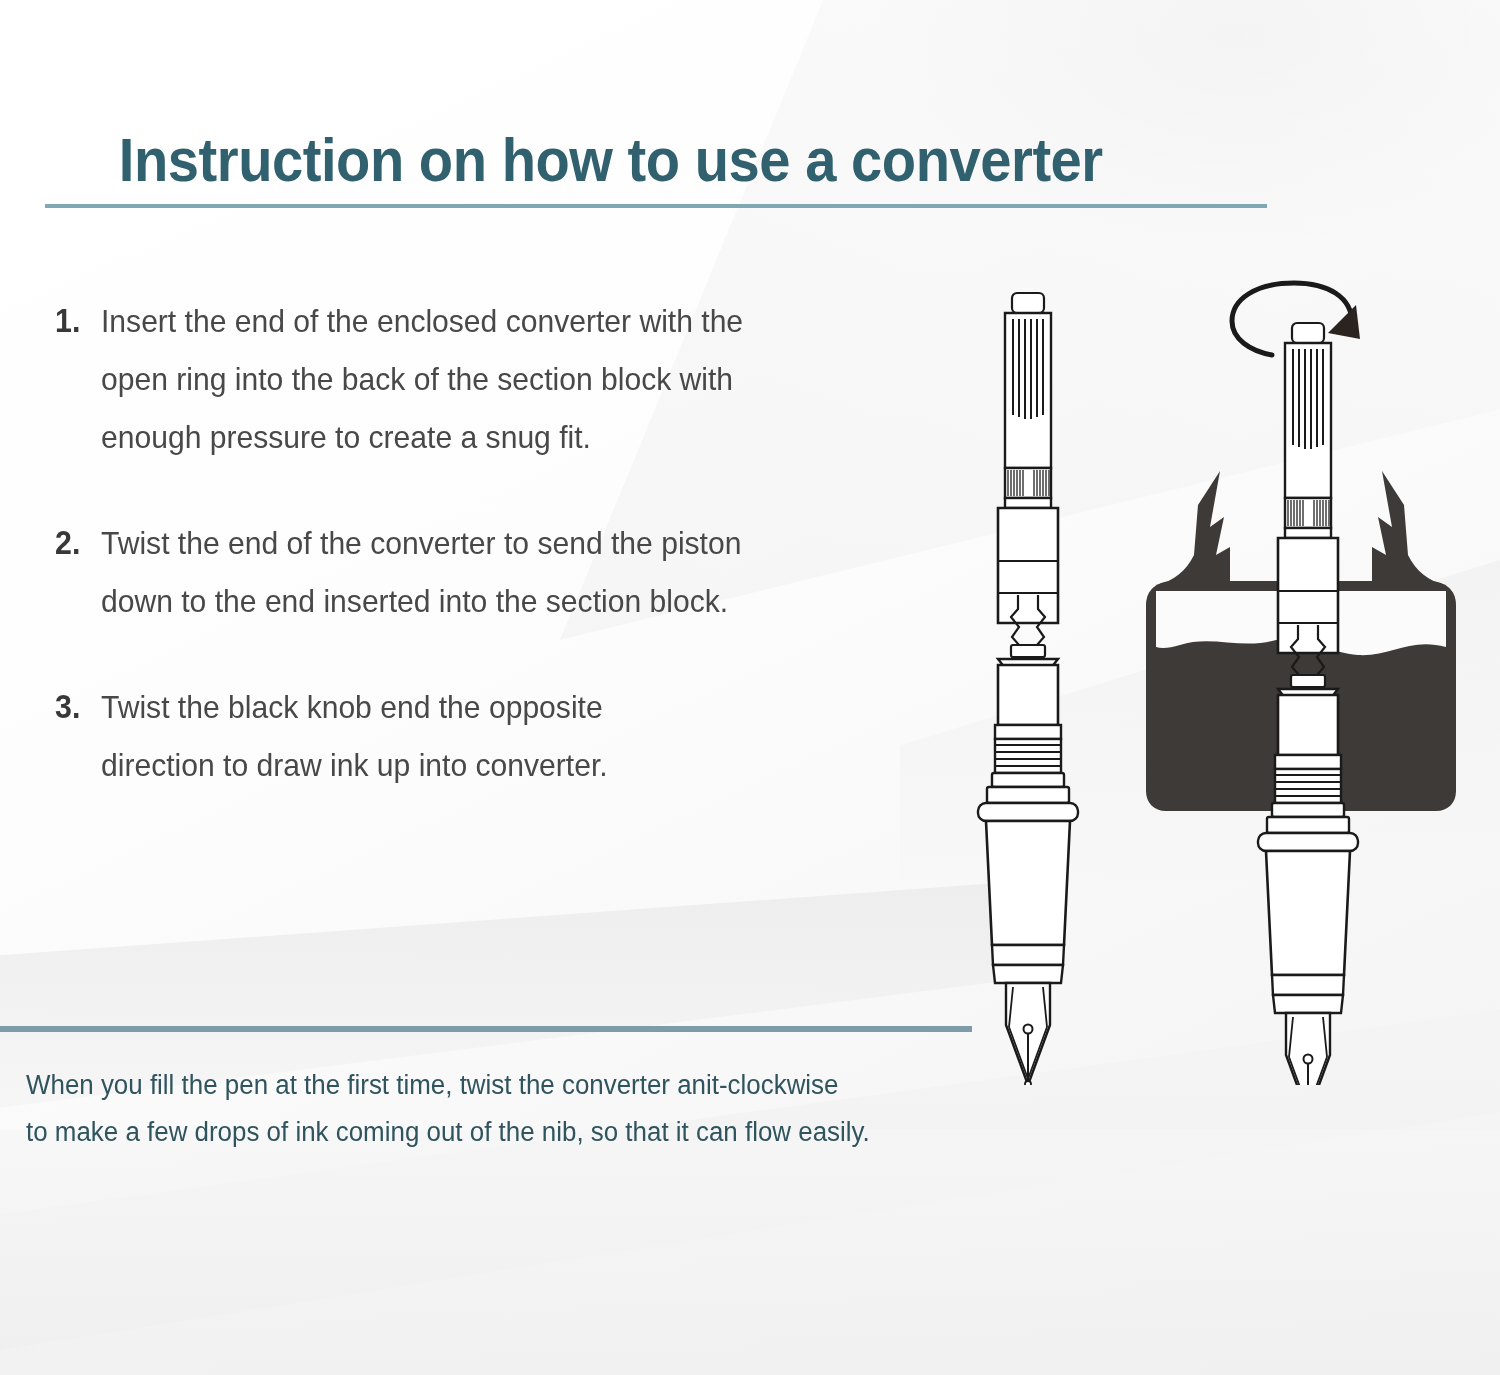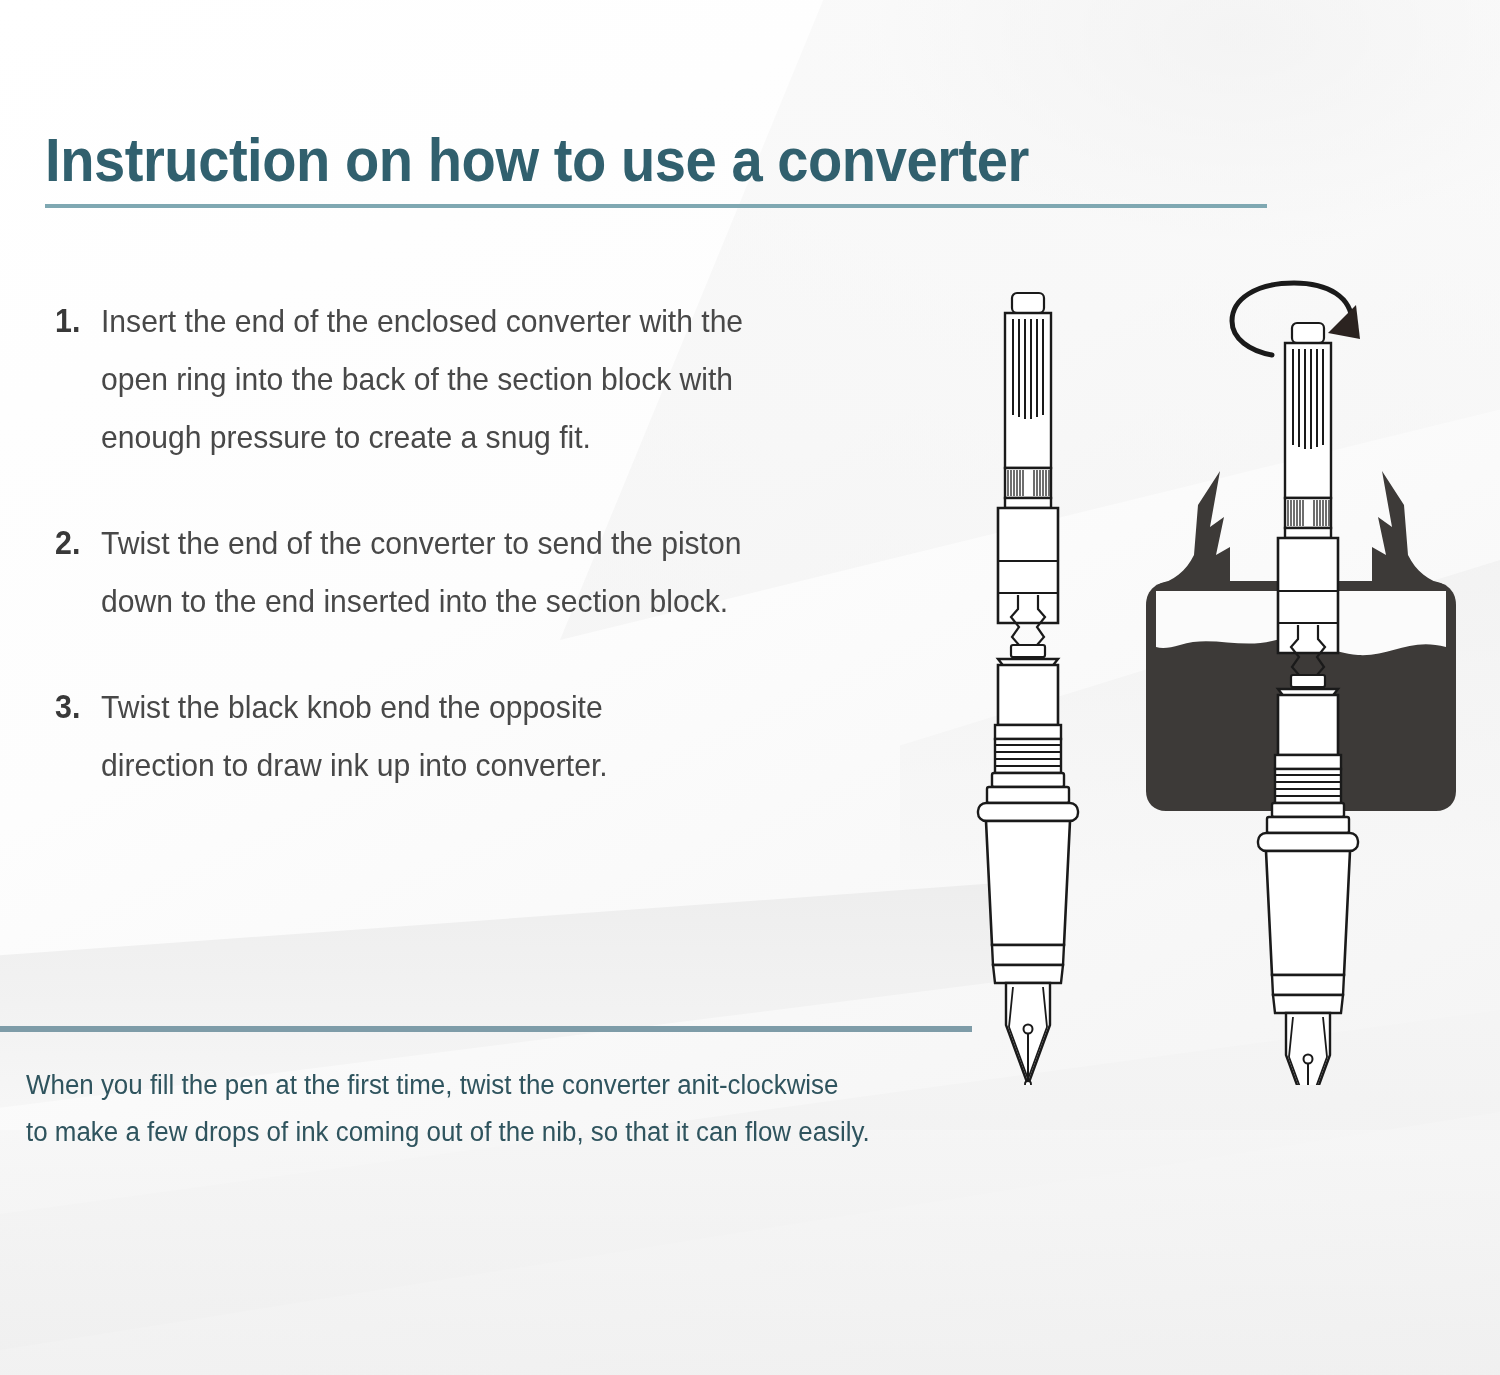--- a/index.html
+++ b/index.html
@@ -70,20 +70,21 @@
     border-radius: 50%;
     background: radial-gradient(ellipse at center, #efefef 0%, rgba(246,246,246,0) 70%);
   }
 
   
   .title-block {
     position: absolute;
     left: 45px;
     top: 128px;
     width: 1230px;
+    text-align: center;
   }
   .title-text {
     font-family: "Liberation Sans Narrow", "Liberation Sans", sans-serif;
     font-weight: bold;
     font-size: 61px;
     line-height: 1.05;
     letter-spacing: -0.5px;
     color: #31606E;
     transform: scaleX(0.92);
     transform-origin: left center;

